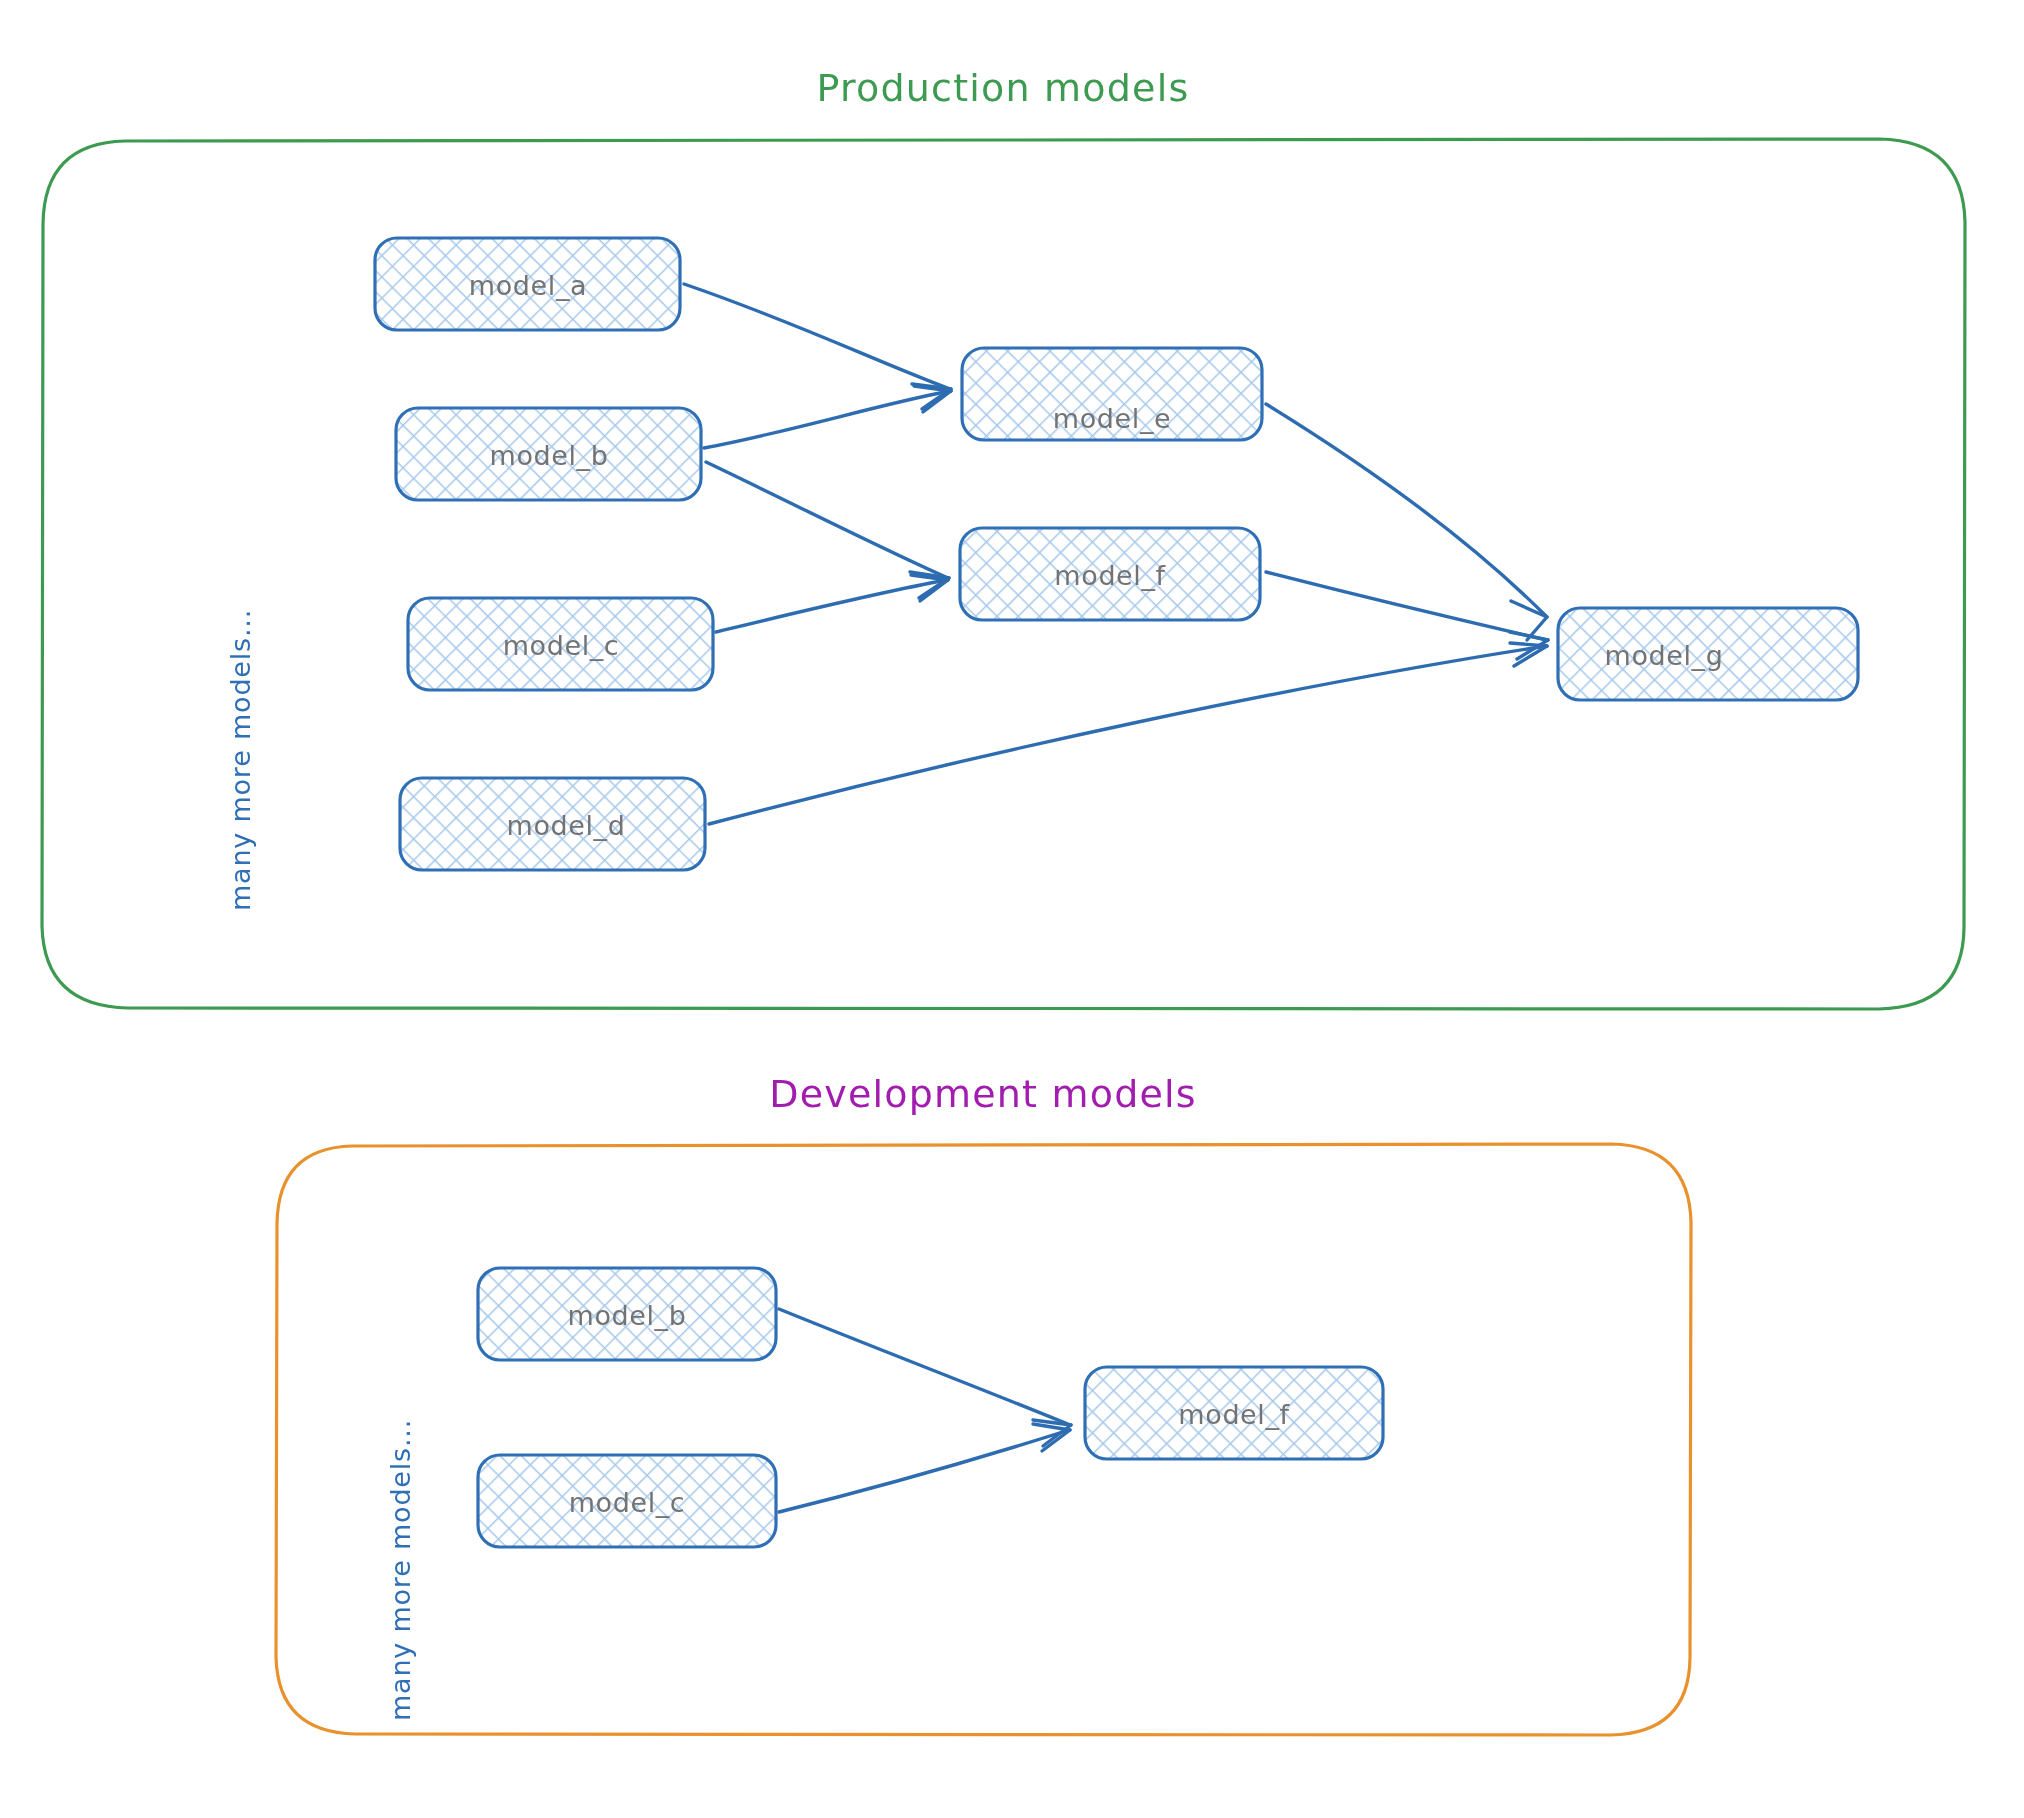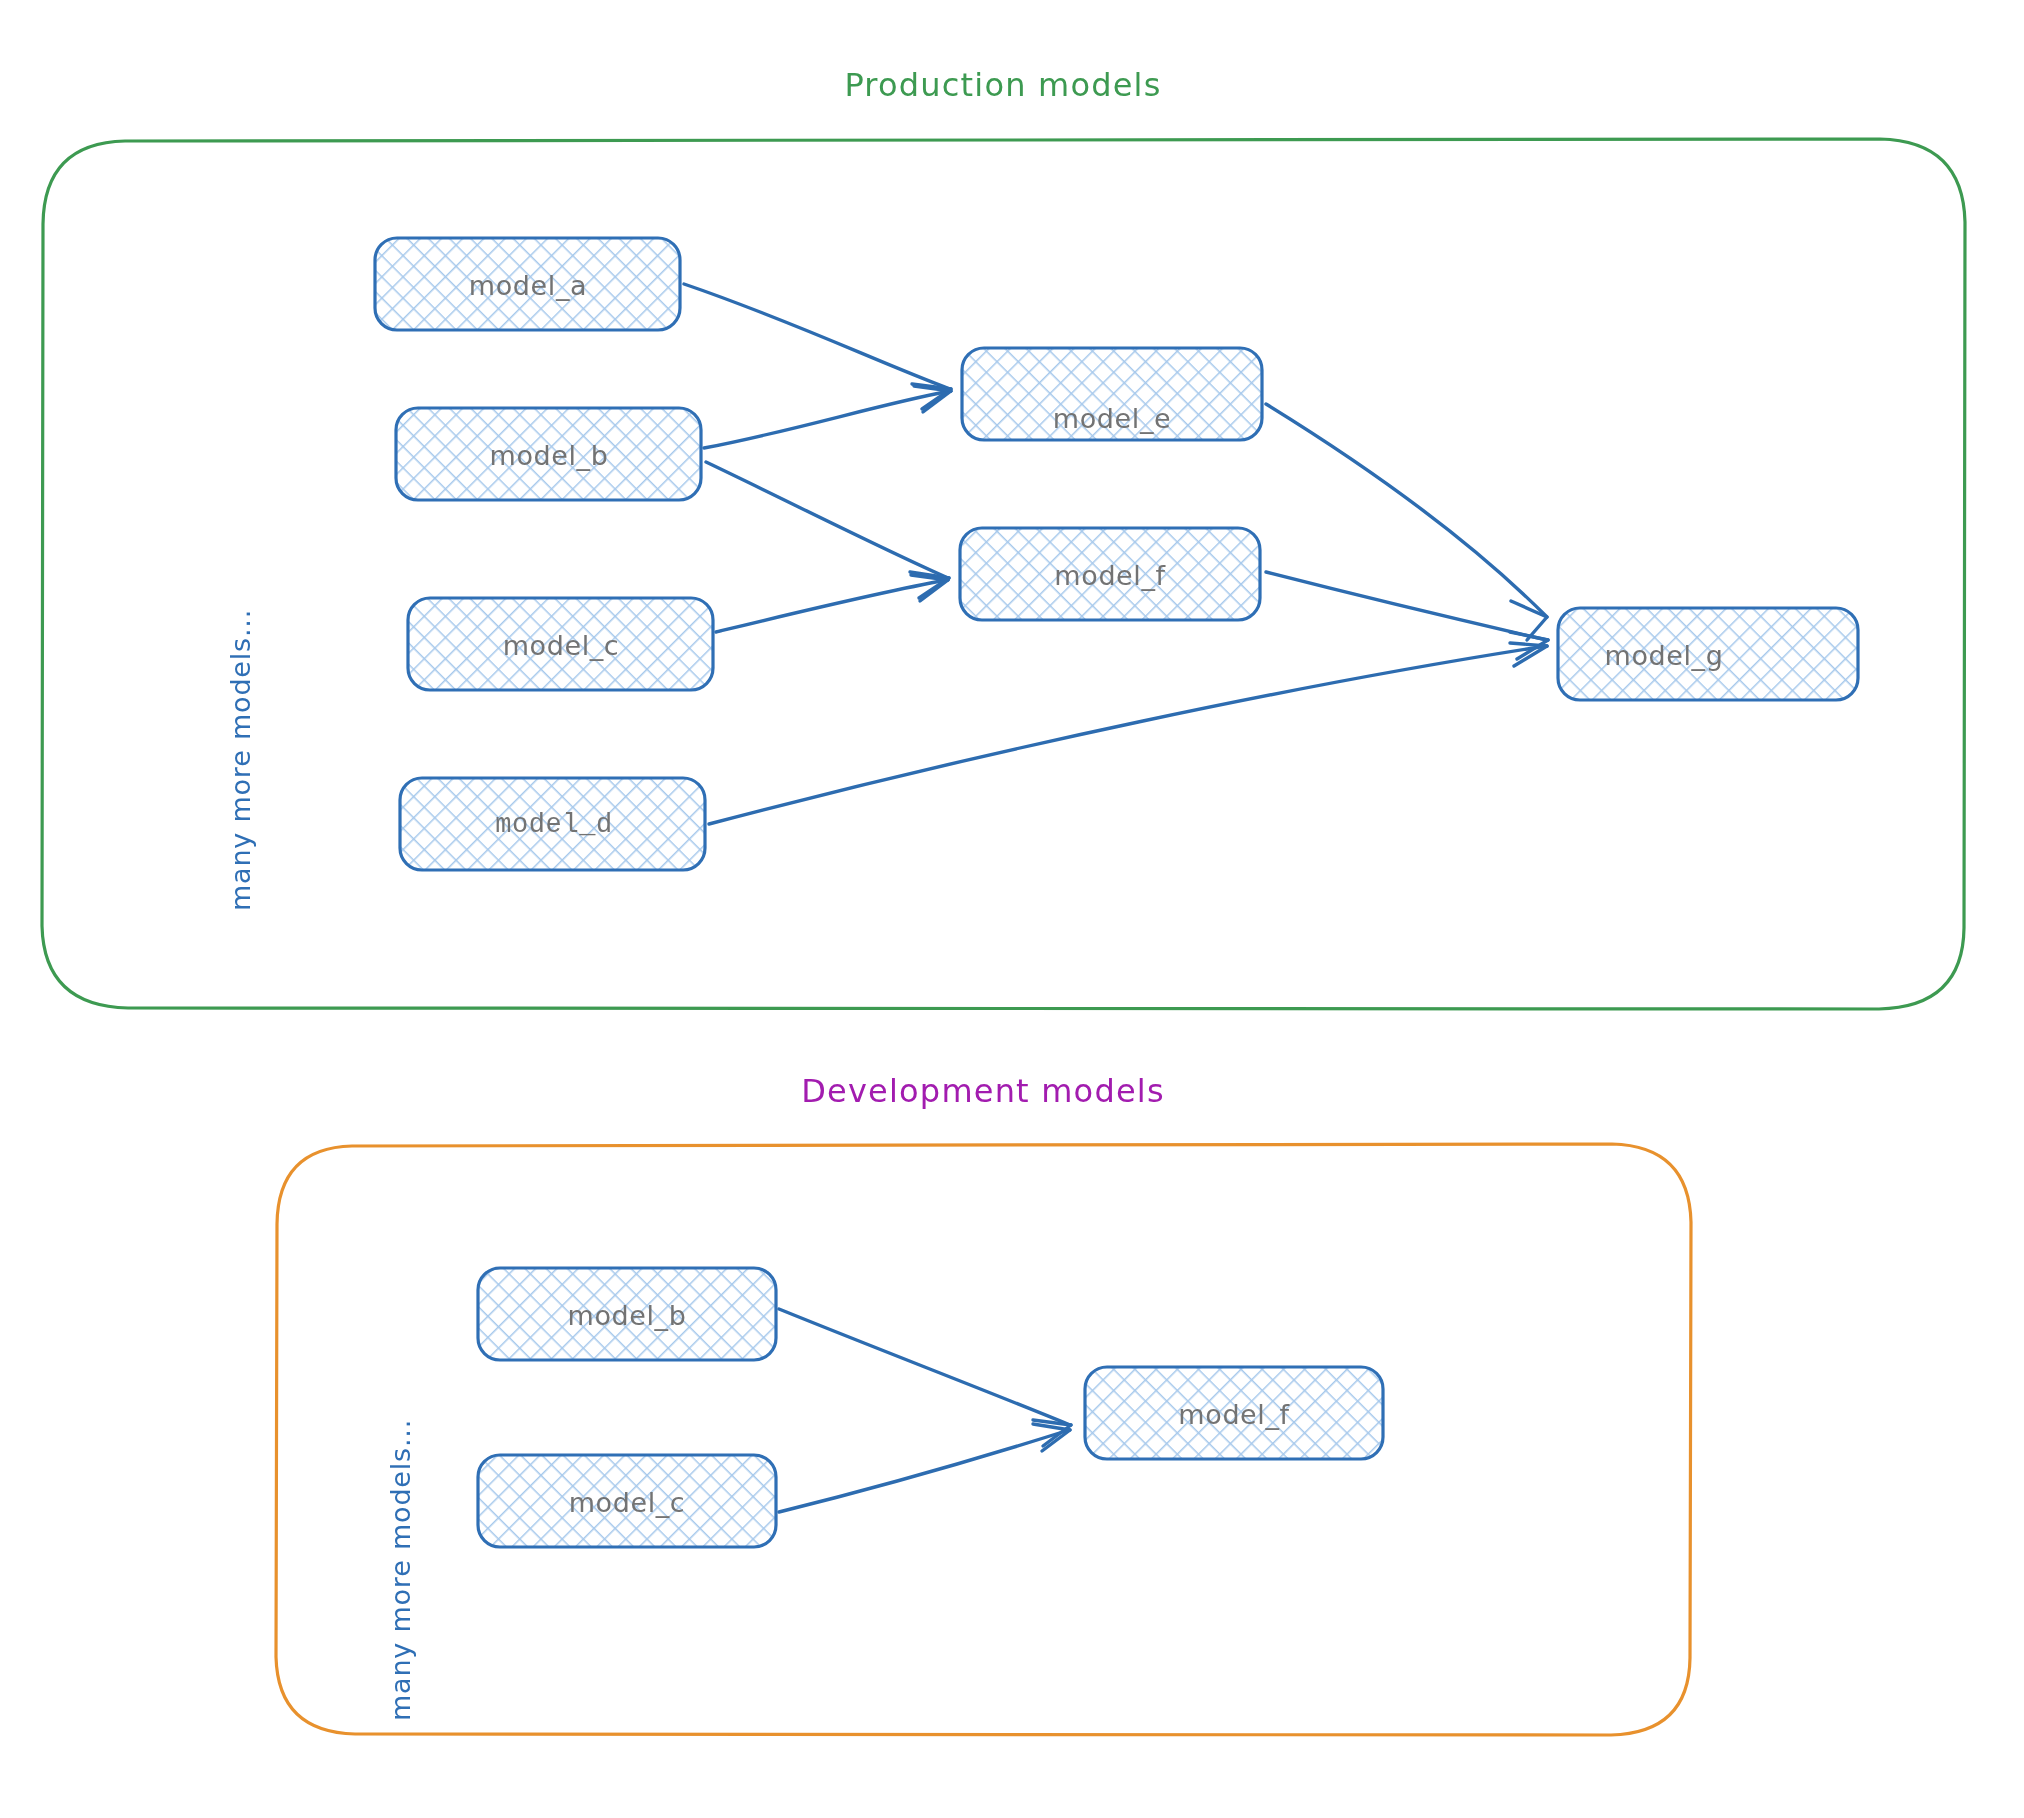--- a/index.html
+++ b/index.html
@@ -22,21 +22,21 @@
     position: absolute;
     left: 0;
     top: 0;
     width: 2024px;
     height: 1818px;
   }
   .grp-title {
     position: absolute;
     white-space: nowrap;
     font-family: "DejaVu Sans", sans-serif;
-    font-size: 32px;
+    font-size: 38px;
     font-weight: 400;
     letter-spacing: 1.2px;
     transform: translateX(-50%);
   }
   .grp-title.prod { color: #3d9a51; }
   .grp-title.dev  { color: #a21caf; }
 
   .node-label {
     position: absolute;
     white-space: nowrap;
@@ -195,21 +195,21 @@
     </g>
   </svg>
 
   <div class="grp-title prod" style="left:1003px; top:66px;">Production models</div>
 
   <div class="side-label" style="left:240px; top:760px;">many more models...</div>
 
   <div class="node-label" style="left:528px; top:285px;">model_a</div>
   <div class="node-label" style="left:549px; top:455px;">model_b</div>
   <div class="node-label" style="left:561px; top:645px;">model_c</div>
-  <div class="node-label" style="left:554px; top:825px;font-family:Liberation Mono, monospace;">model_d</div>
+  <div class="node-label" style="left:566px; top:825px;">model_d</div>
   <div class="node-label" style="left:1112px; top:418px;">model_e</div>
   <div class="node-label" style="left:1110px; top:575px;">model_f</div>
   <div class="node-label" style="left:1664px; top:655px;">model_g</div>
 
   <div class="hit" style="left:375px; top:238px; width:305px; height:92px;"></div>
   <div class="hit" style="left:396px; top:408px; width:305px; height:92px;"></div>
   <div class="hit" style="left:408px; top:598px; width:305px; height:92px;"></div>
   <div class="hit" style="left:400px; top:778px; width:305px; height:92px;"></div>
   <div class="hit" style="left:962px; top:348px; width:300px; height:92px;"></div>
   <div class="hit" style="left:960px; top:528px; width:300px; height:92px;"></div>

